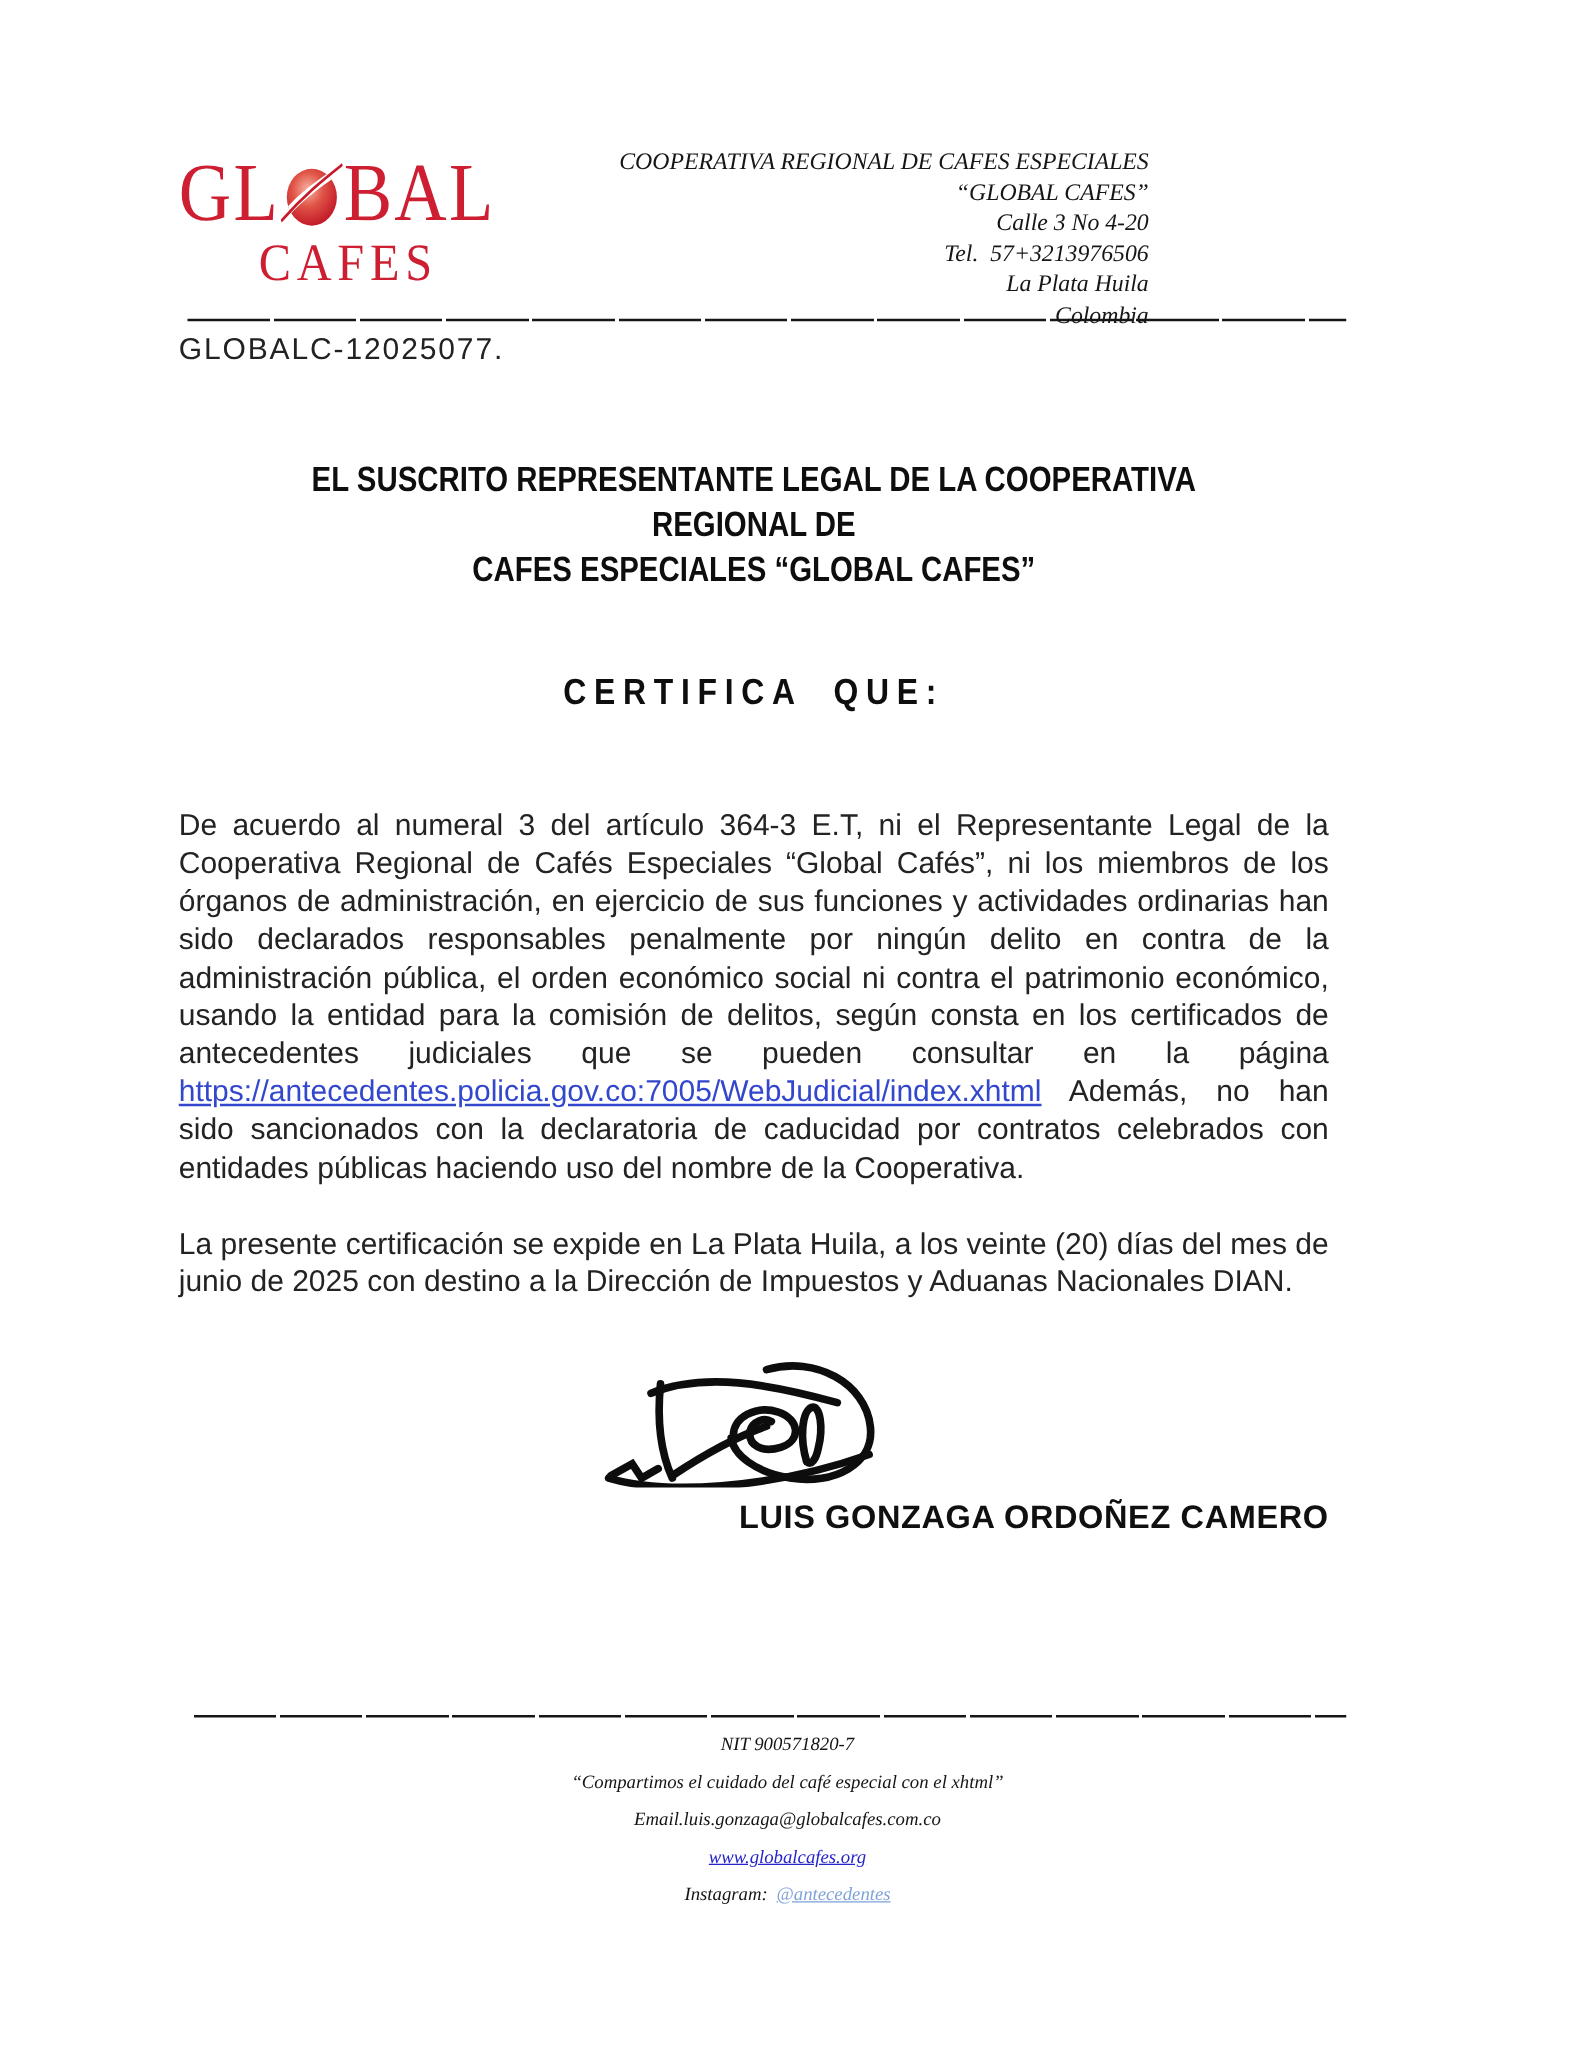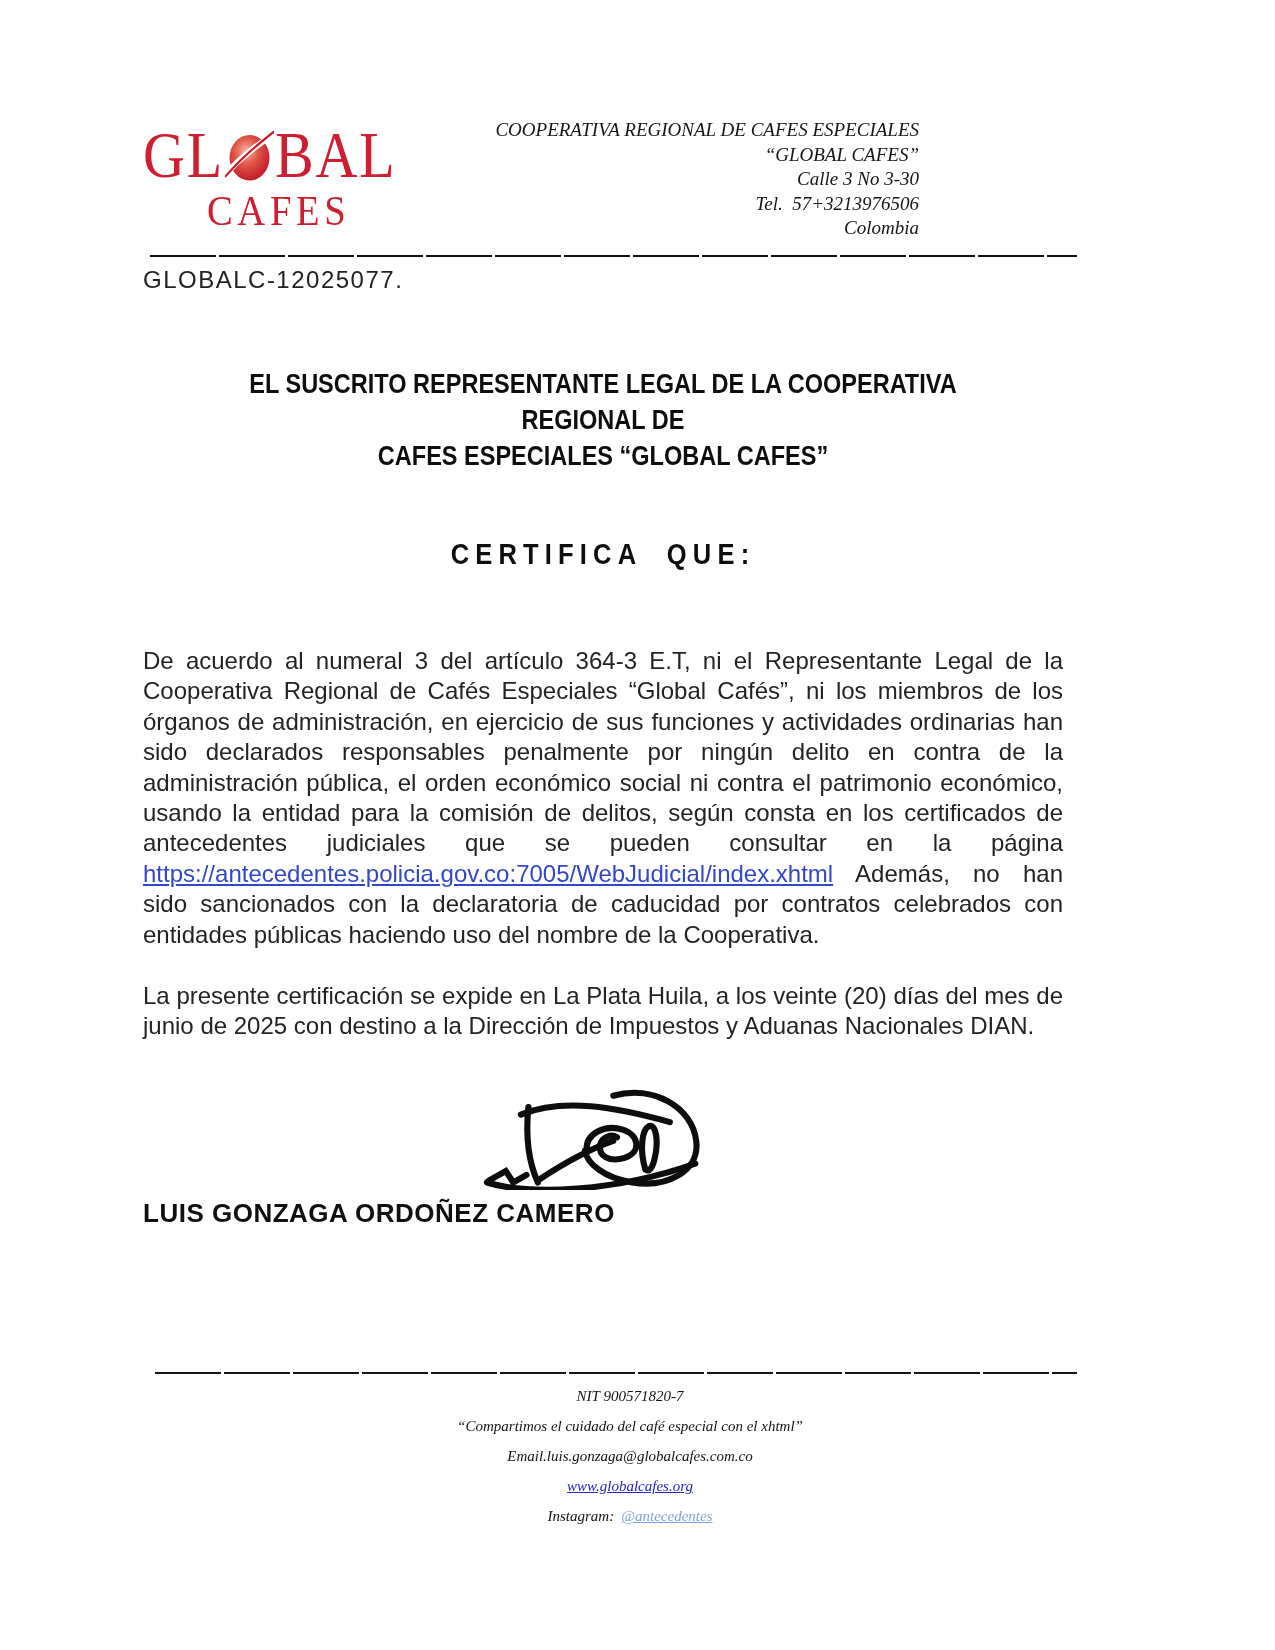--- a/index.html
+++ b/index.html
@@ -64,21 +64,21 @@
     font-size:24px;line-height:30.4px;text-align:justify;color:#232323;
   }
   .body-text p{margin:0;}
   .body-text p + p{margin-top:31px;}
   a.body-link{color:var(--link-blue);text-decoration:underline;cursor:pointer;}
 
   
   .signature{position:absolute;left:458px;top:1058px;width:286px;height:132px;}
   .signatory-name{
     position:absolute;left:143px;top:1198px;width:920px;margin:0;
-    text-align:left;font-size:26px;font-weight:bold;color:#101010;letter-spacing:0.5px;
+    text-align:right;font-size:26px;font-weight:bold;color:#101010;letter-spacing:0.5px;
   }
   .signatory-id{
     position:absolute;left:143px;top:1231px;width:920px;margin:0;
     text-align:center;font-size:25px;color:#232323;letter-spacing:1px;
   }
 
   
   .footer-block{
     position:absolute;left:143px;top:1381px;width:974px;text-align:center;
     font-family:"Liberation Serif",serif;font-style:italic;
@@ -113,22 +113,23 @@
         </svg>
       </span>
       <span>BAL</span>
     </div>
     <div class="logo-line2">CAFES</div>
   </div>
 
   <div class="letterhead">
     <div>COOPERATIVA REGIONAL DE CAFES ESPECIALES</div>
     <div>“GLOBAL CAFES”</div>
-    <div>Calle 3 No 3-30</div>
+    <div>Calle 3 No 4-20</div>
     <div>Tel.  57+3213976506</div>
+    <div>La Plata Huila</div>
     <div>Colombia</div>
   </div>
 
   <div class="rule rule-header"></div>
 
   <div class="reference">GLOBALC-12025077.</div>
 
   <h1 class="doc-title">
     <span>EL SUSCRITO REPRESENTANTE LEGAL DE LA COOPERATIVA REGIONAL DE</span><br>
     <span>CAFES ESPECIALES “GLOBAL CAFES”</span>

